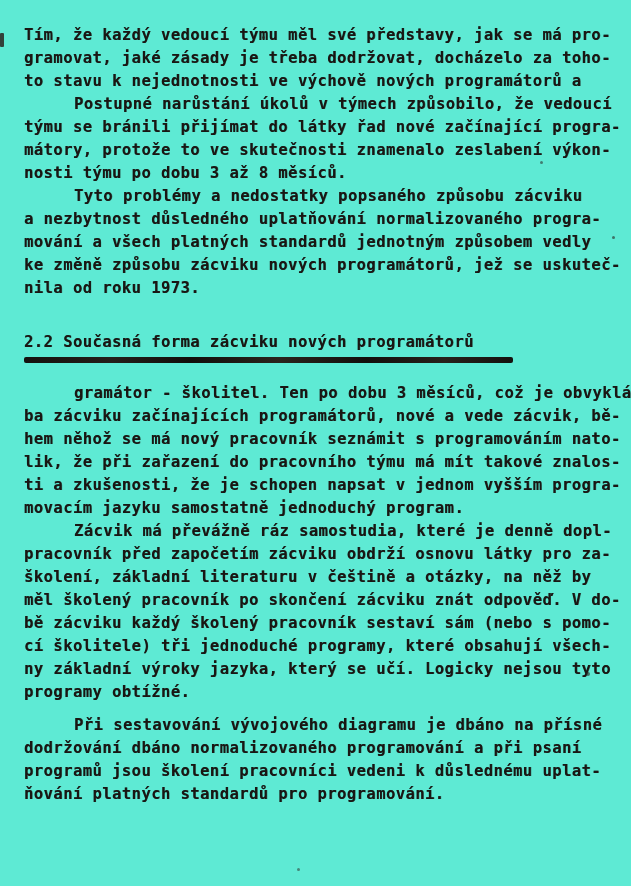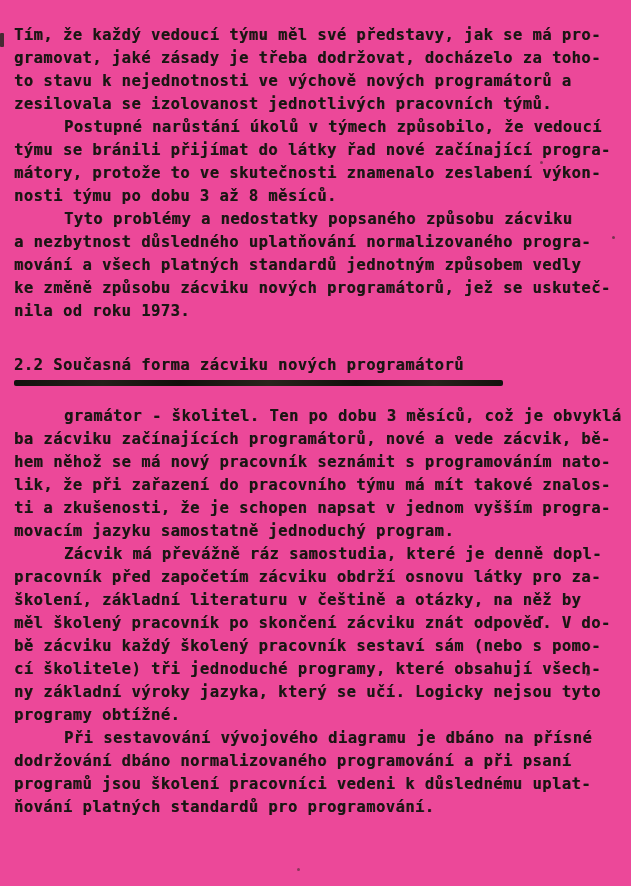--- a/index.html
+++ b/index.html
@@ -5,24 +5,24 @@
   html, body {
     margin: 0;
     padding: 0;
     background: #e8e8e6;
   }
   .page {
     position: relative;
     width: 631px;
     height: 886px;
     margin: 0 auto;
-    background: #ec4899;
+    background: #5eead4;
     overflow: hidden;
     box-sizing: border-box;
-    padding: 24px 0 0 14px;
+    padding: 24px 0 0 24px;
     font-family: "DejaVu Sans Mono", "Liberation Mono", monospace;
     font-weight: bold;
     font-size: 15.5px;
     letter-spacing: 0.45px;
     color: #191613;
     text-shadow: 0.4px 0.3px 0.6px rgba(25, 20, 15, 0.55);
   }
   .para { margin: 0; }
   .line {
     height: 23px;
@@ -40,21 +40,21 @@
     white-space: pre;
   }
   .heading-rule {
     width: 489px;
     height: 6px;
     margin-top: 3px;
     background: linear-gradient(90deg, #14110e 0%, #241f1a 18%, #110e0b 34%, #2a241d 52%, #120f0c 70%, #27211b 86%, #14110e 100%);
     border-radius: 2px;
   }
   .para.after-heading { margin-top: 19px; }
-  .para.last { margin-top: 0; }
+  .para.last { margin-top: 10px; }
   
   .speck {
     position: absolute;
     background: #2a2520;
     border-radius: 1px;
   }
   .speck.s1 { left: 0;   top: 33px;  width: 4px; height: 14px; opacity: .85; }
   .speck.s2 { left: 262px; top: 36px;  width: 3px; height: 3px; opacity: .7; border-radius: 50%; }
   .speck.s3 { left: 612px; top: 236px; width: 3px; height: 3px; opacity: .6; border-radius: 50%; }
   .speck.s4 { left: 540px; top: 161px; width: 3px; height: 3px; opacity: .55; border-radius: 50%; }
@@ -70,21 +70,20 @@
   <div class="speck s2"></div>
   <div class="speck s3"></div>
   <div class="speck s4"></div>
   <div class="speck s5"></div>
   <div class="speck s6"></div>
 
   <div class="para">
       <div class="line">Tím, že každý vedoucí týmu měl své představy, jak se má pro-</div>
       <div class="line">gramovat, jaké zásady je třeba dodržovat, docházelo za toho-</div>
       <div class="line">to stavu k nejednotnosti ve výchově nových programátorů a</div>
-      <div class="line">zesilovala se izolovanost jednotlivých pracovních týmů.</div>
     </div>
 
   <div class="para indent">
       <div class="line">Postupné narůstání úkolů v týmech způsobilo, že vedoucí</div>
       <div class="line">týmu se bránili přijímat do látky řad nové začínající progra-</div>
       <div class="line">mátory, protože to ve skutečnosti znamenalo zeslabení výkon-</div>
       <div class="line">nosti týmu po dobu 3 až 8 měsíců.</div>
     </div>
 
   <div class="para indent">

